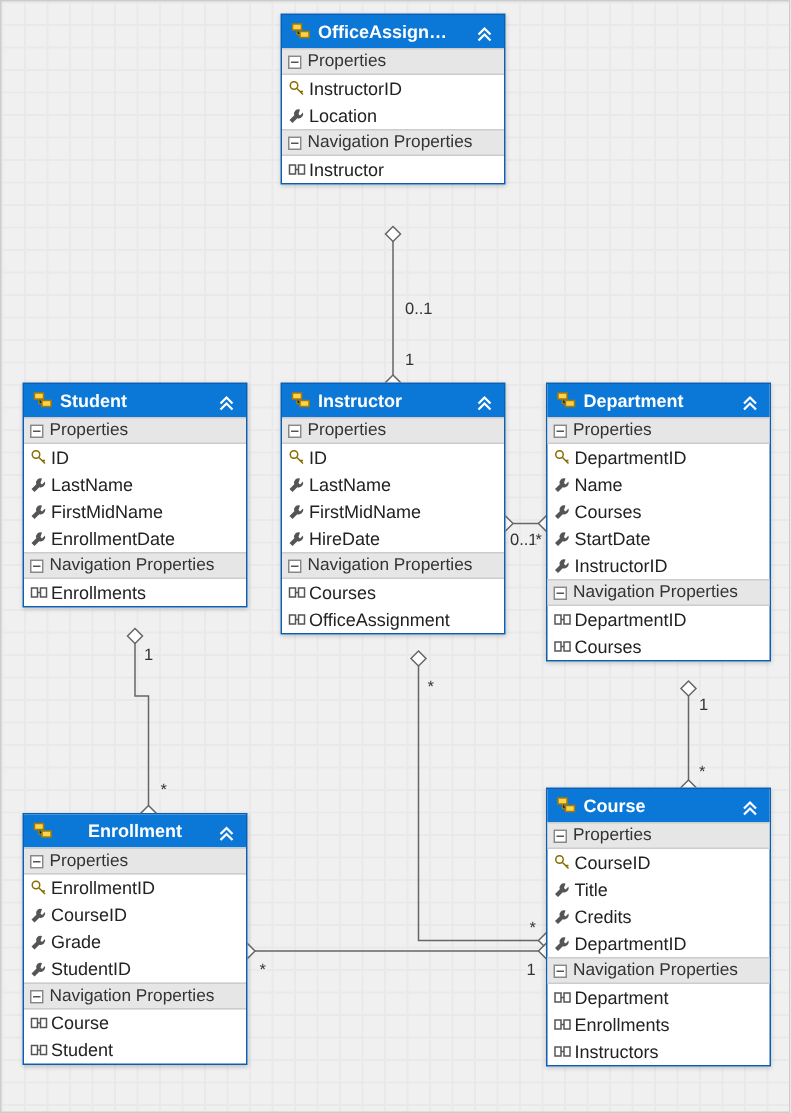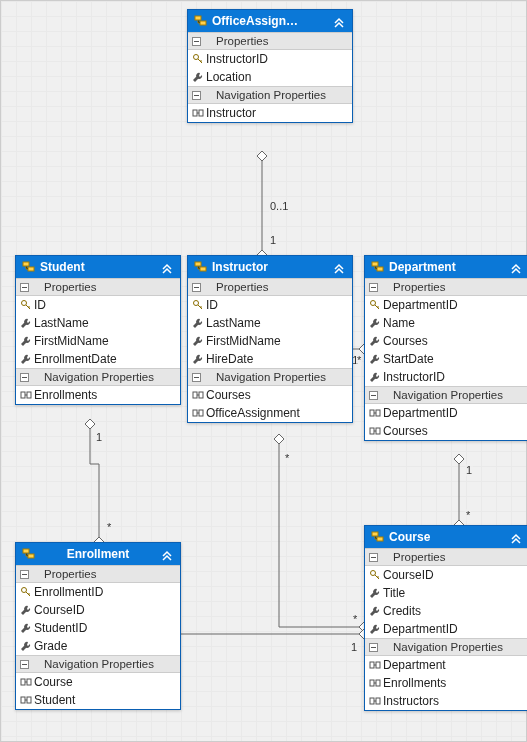--- a/index.html
+++ b/index.html
@@ -22,21 +22,21 @@
   }
   svg.connectors {
     position: absolute;
     inset: 0;
     width: 527px;
     height: 742px;
     pointer-events: none;
   }
   .entity {
     position: absolute;
-    width: 166px;
+    width: 150px;
     border: 1px solid #0a5fb3;
     background: #fff;
     box-shadow: 0 1px 3px rgba(0,0,0,0.2);
   }
   .entity .hdr {
     background: #0b78d7;
     color: #fff;
     font-weight: 600;
     padding: 3px 6px;
     display: flex;
@@ -50,21 +50,21 @@
     overflow: hidden;
     text-overflow: ellipsis;
   }
   .entity .sec {
     background: #e6e6e6;
     border-top: 1px solid #ccc;
     border-bottom: 1px solid #ccc;
     padding: 2px 4px;
     display: flex;
     align-items: center;
-    gap: 15px;
+    gap: 4px;
     font-size: 11.5px;
     color: #333;
   }
   .entity .row {
     padding: 2px 6px 2px 18px;
     display: flex;
     align-items: center;
     gap: 4px;
     position: relative;
     font-size: 12px;
@@ -398,27 +398,27 @@
         <div class="row">
           <span class="ico"><svg width="12" height="12" viewBox="0 0 12 12">
               <path d="M8 2a3 3 0 0 0-3.8 3.8L1 9l2 2 3.2-3.2A3 3 0 0 0 10 4l-2 2-1-1z" fill="#555"></path>
             </svg></span>
           <span>CourseID</span>
         </div>
         <div class="row">
           <span class="ico"><svg width="12" height="12" viewBox="0 0 12 12">
               <path d="M8 2a3 3 0 0 0-3.8 3.8L1 9l2 2 3.2-3.2A3 3 0 0 0 10 4l-2 2-1-1z" fill="#555"></path>
             </svg></span>
+          <span>Grade</span>
+        </div>
+        <div class="row">
+          <span class="ico"><svg width="12" height="12" viewBox="0 0 12 12">
+              <path d="M8 2a3 3 0 0 0-3.8 3.8L1 9l2 2 3.2-3.2A3 3 0 0 0 10 4l-2 2-1-1z" fill="#555"></path>
+            </svg></span>
           <span>StudentID</span>
-        </div>
-        <div class="row">
-          <span class="ico"><svg width="12" height="12" viewBox="0 0 12 12">
-              <path d="M8 2a3 3 0 0 0-3.8 3.8L1 9l2 2 3.2-3.2A3 3 0 0 0 10 4l-2 2-1-1z" fill="#555"></path>
-            </svg></span>
-          <span>Grade</span>
         </div>
         <div class="sec">
           <span class="minus"></span>
           <span>Navigation Properties</span>
         </div>
         <div class="row">
           <span class="ico"><svg width="12" height="12" viewBox="0 0 12 12">
               <rect x="1" y="3" width="4" height="6" fill="none" stroke="#555"></rect>
               <rect x="7" y="3" width="4" height="6" fill="none" stroke="#555"></rect>
               <path d="M5 6 L7 6" stroke="#555"></path>

